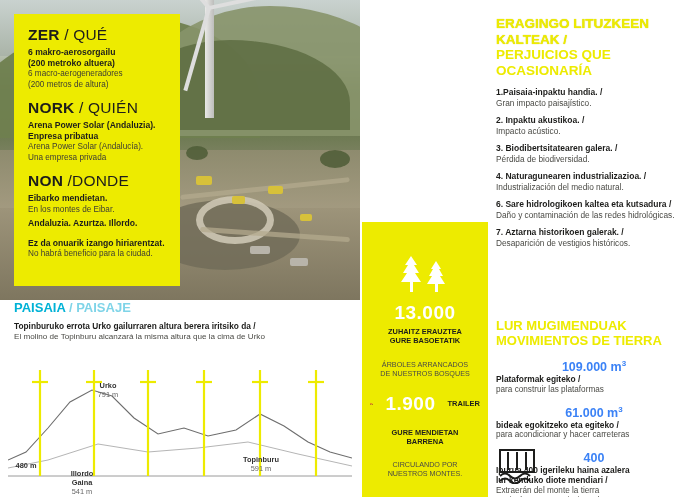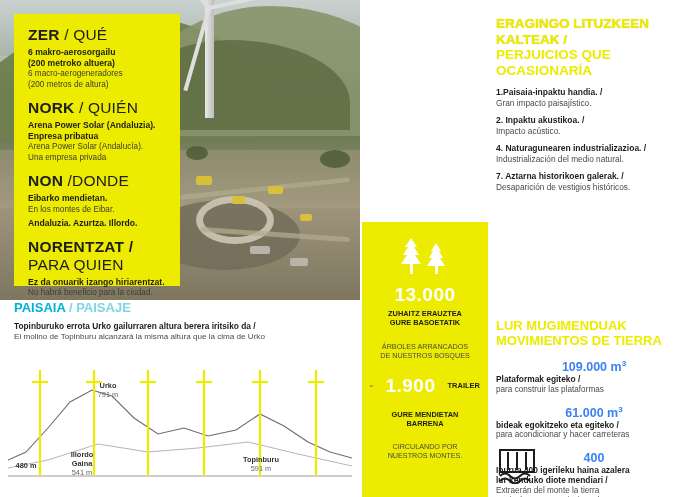--- a/index.html
+++ b/index.html
@@ -70,21 +70,21 @@
   .lur .num{font-size:12.5px;font-weight:bold;color:#3b82f6;margin-top:10px;text-align:center;}
   .lur .num sup{font-size:8px;}
   .lur .eu{font-size:8.4px;font-weight:bold;color:#1d1d1b;line-height:1.25;}
   .lur .es{font-size:8.2px;color:#4a4a45;line-height:1.25;}
 
   .wave-ic{position:absolute;left:496px;top:446px;width:42px;height:38px;}
 
   
   .center{
     position:absolute;left:362px;top:222px;width:126px;height:275px;background:#edeb00;
-    box-sizing:border-box;padding:6px 8px;text-align:center;
+    box-sizing:border-box;padding:24px 8px;text-align:center;
   }
   .center .big{font-size:19px;font-weight:bold;color:#ffffff;letter-spacing:.5px;}
   .center .cap-eu{font-size:7.4px;font-weight:bold;color:#1d1d1b;line-height:1.25;margin-top:3px;}
   .center .cap-es{font-size:7.2px;color:#4a4a45;line-height:1.25;margin-top:14px;}
   .center .trees{margin:6px auto 2px auto;width:74px;height:44px;}
   .center .truckrow{display:flex;align-items:center;justify-content:center;gap:12px;margin-top:14px;}
   .center .trailer{font-size:7.5px;font-weight:bold;color:#1d1d1b;}
 
   
   .paisaia{position:absolute;left:14px;top:300px;width:336px;}
@@ -143,42 +143,49 @@
       <p class="es" style="white-space:pre-line">Arena Power Solar (Andalucía).
 Una empresa privada</p>
     </div>
     <div class="blk">
       <h3><span>NON</span> <span class="sl">/DONDE</span></h3>
       <p class="eu">Eibarko mendietan.</p>
       <p class="es">En los montes de Eibar.</p>
       <p class="eu">Andaluzia. Azurtza. Illordo.</p>
     </div>
     <div class="blk">
-      <h3><span>NORENTZAT /</span> <span class="sl">PARA QUIEN</span></h3>
       <p class="eu">Ez da onuarik izango hiriarentzat.</p>
       <p class="es">No habrá beneficio para la ciudad.</p>
     </div>
   </div>
 
   <div class="right">
     <div class="rt-title" style="white-space:pre-line">ERAGINGO LITUZKEEN
 KALTEAK /</div>
     <div class="rt-sub">PERJUICIOS QUE OCASIONARÍA</div>
     <div class="rlist">
       <div class="it">
         <div class="eu">1.Paisaia-inpaktu handia. /</div>
         <div class="es">Gran impacto paisajístico.</div>
       </div>
       <div class="it">
         <div class="eu">2. Inpaktu akustikoa. /</div>
         <div class="es">Impacto acústico.</div>
       </div>
       <div class="it">
+        <div class="eu">3. Biodibertsitatearen galera. /</div>
+        <div class="es">Pérdida de biodiversidad.</div>
+      </div>
+      <div class="it">
         <div class="eu">4. Naturagunearen industrializazioa. /</div>
         <div class="es">Industrialización del medio natural.</div>
+      </div>
+      <div class="it">
+        <div class="eu">6. Sare hidrologikoen kaltea eta kutsadura /</div>
+        <div class="es">Daño y contaminación de las redes hidrológicas.</div>
       </div>
       <div class="it">
         <div class="eu">7. Aztarna historikoen galerak. /</div>
         <div class="es">Desaparición de vestigios históricos.</div>
       </div>
     </div>
   </div>
 
   <div class="lur">
     <div class="hd">LUR MUGIMENDUAK</div>
@@ -266,21 +273,21 @@
       <line x1="252" y1="26" x2="252" y2="14"></line>
       <line x1="308" y1="26" x2="308" y2="120"></line>
         <line x1="300" y1="26" x2="316" y2="26"></line>
       <line x1="308" y1="26" x2="308" y2="14"></line>
     </g>
   </svg>
 
   <div class="lbl" style="left:78px;top:382px;width:60px;">
     <b>Urko</b><br><span class="m">791 m</span>
   </div>
-  <div class="lbl" style="left:52px;top:442px;width:60px;white-space:pre-line">
+  <div class="lbl" style="left:52px;top:461px;width:60px;white-space:pre-line">
     <b>Illordo
 Gaina</b><br><span class="m">541 m</span>
   </div>
   <div class="lbl" style="left:228px;top:456px;width:66px;">
     <b>Topinburu</b><br><span class="m">591 m</span>
   </div>
   <div class="lbl" style="left:4px;top:462px;width:44px;">
     <b>480 m</b>
   </div>
 

